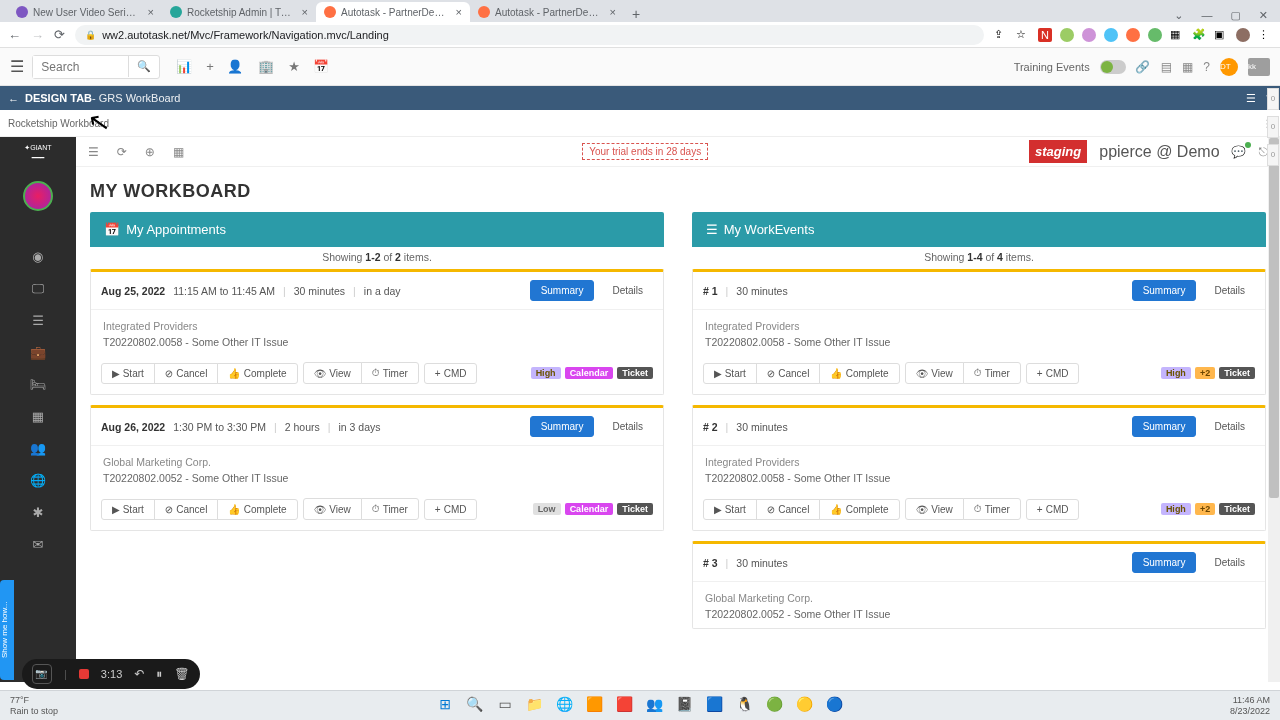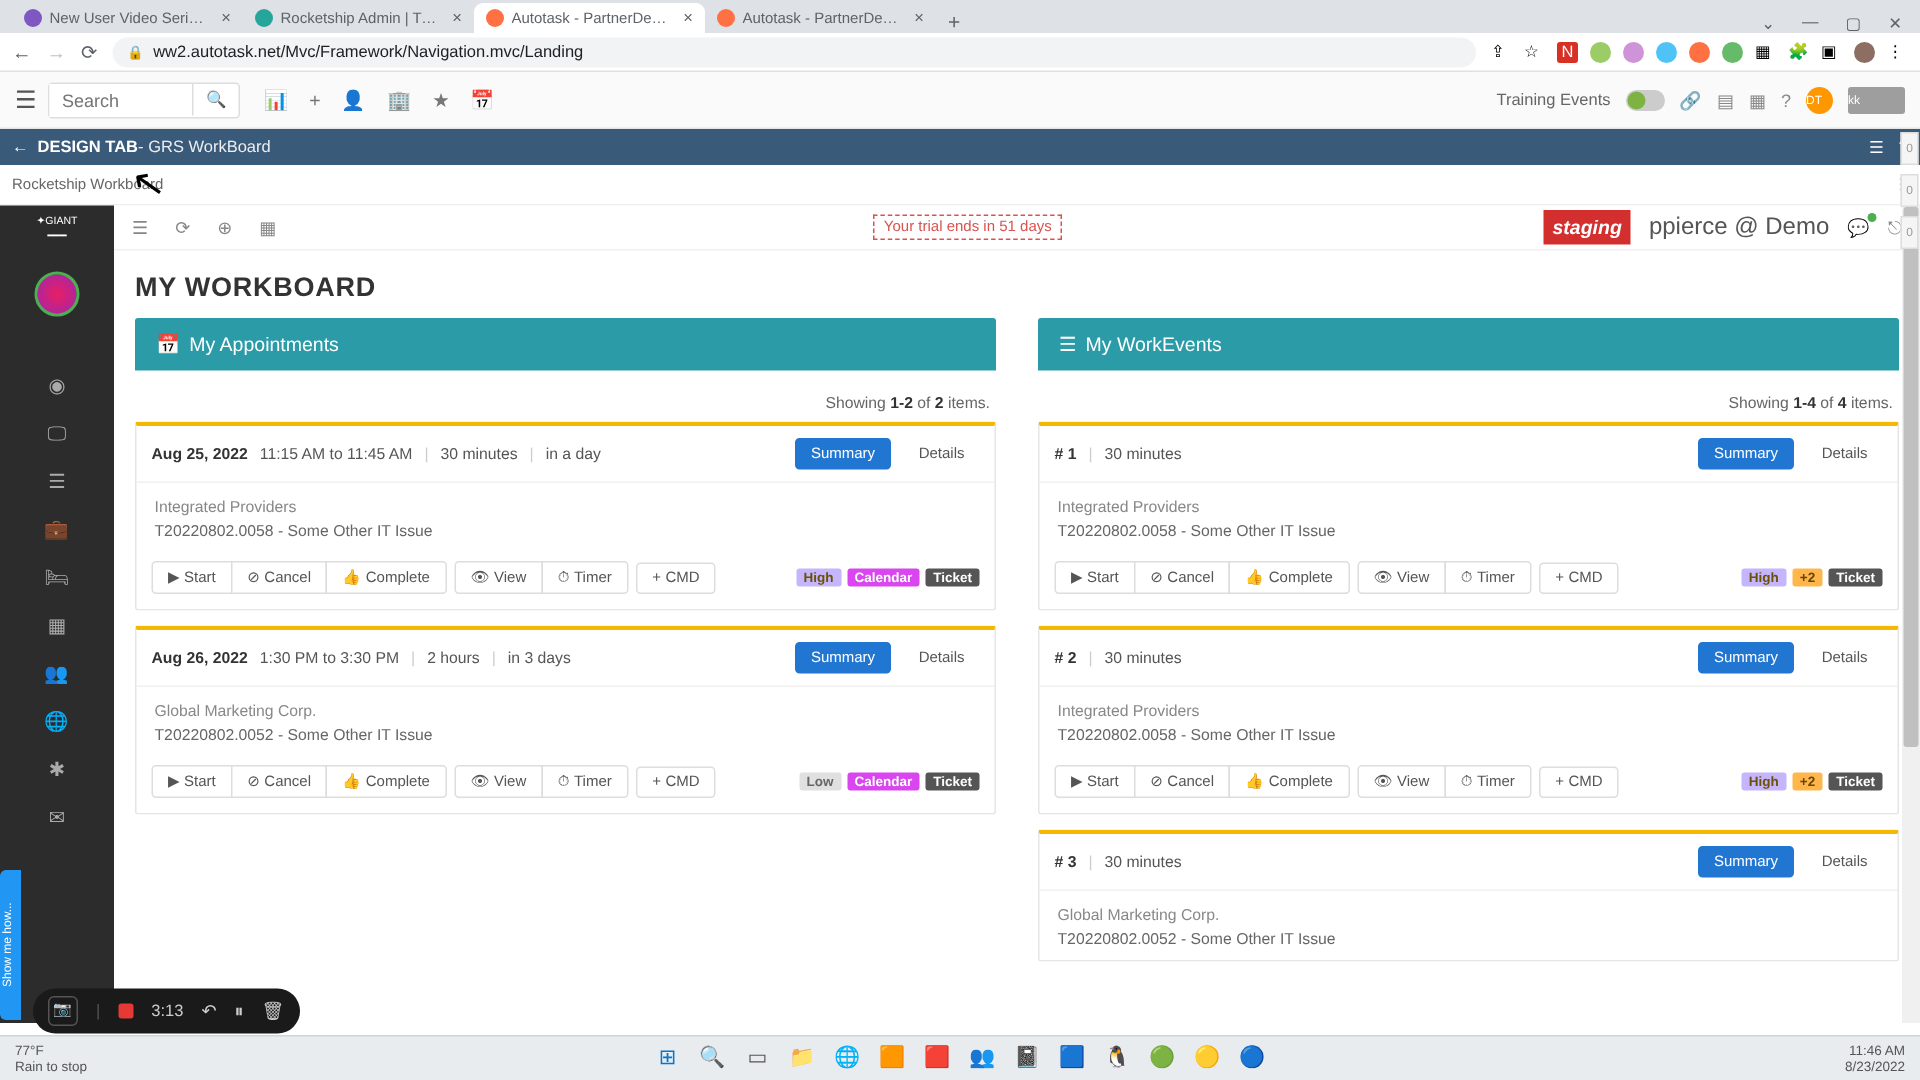--- a/index.html
+++ b/index.html
@@ -28,21 +28,21 @@
 .at-hamburger{font-size:16px;color:#555}
 .at-search{display:flex;align-items:center;border:1px solid #ddd;border-radius:3px;background:#fff}
 .at-search input{border:none;padding:4px 8px;font-size:12px;width:95px;outline:none;color:#888}
 .at-search .sbtn{padding:4px 8px;border-left:1px solid #ddd;color:#888;font-size:11px}
 .at-ticons{display:flex;gap:14px;color:#777;font-size:13px;margin-left:8px}
 .at-right{margin-left:auto;display:flex;align-items:center;gap:10px;font-size:11px;color:#666}
 .at-toggle{width:26px;height:14px;background:#ccc;border-radius:7px;position:relative}
 .at-toggle:after{content:"";position:absolute;left:1px;top:1px;width:12px;height:12px;background:#7cb342;border-radius:50%}
 .at-ico{color:#888;font-size:12px}
 .at-avatar{width:18px;height:18px;border-radius:50%;background:#ff9800;color:#fff;font-size:8px;line-height:18px}
-.at-sq{width:38px;height:18px;background:#9e9e9e;color:#fff;font-size:8px;text-align:left;line-height:18px;border-radius:2px}
+.at-sq{width:22px;height:18px;background:#9e9e9e;color:#fff;font-size:8px;text-align:left;line-height:18px;border-radius:2px}
 
 
 .design-bar{height:24px;background:#3a5a7a;color:#fff;display:flex;align-items:center;padding:0 8px;font-size:11px}
 .design-bar .back{margin-right:6px}
 .design-bar .bold{font-weight:700}
 .design-bar .light{font-weight:400;opacity:.9}
 .design-bar .r-icons{margin-left:auto;display:flex;gap:10px}
 
 
 .crumb-bar{height:27px;background:#fff;border-bottom:1px solid #eee;padding:2px 8px;font-size:10px;color:#666;display:flex;align-items:center}
@@ -67,21 +67,21 @@
 .app-toolbar .staging{background:#d32f2f;color:#fff;padding:4px 6px;font-size:13px;font-weight:700;font-style:italic}
 .app-toolbar .user{font-size:16px;color:#555}
 .app-toolbar .rico{color:#888;font-size:12px;position:relative}
 .app-toolbar .rico .dot{position:absolute;top:-3px;right:-4px;width:6px;height:6px;background:#4caf50;border-radius:50%}
 
 .page-title{padding:14px 14px 10px;font-size:18px;font-weight:800;color:#333;letter-spacing:.5px}
 
 .board{display:flex;gap:28px;padding:0 14px 14px;height:448px;overflow:hidden}
 .col{flex:1;display:flex;flex-direction:column}
 .panel-head{background:#2b9ba8;color:#fff;padding:10px 14px;font-size:13px;border-radius:2px 2px 0 0;display:flex;align-items:center;gap:6px}
-.showing{text-align:right;font-size:10.5px;color:#666;padding:16px 4px 6px}
+.showing{text-align:center;font-size:10.5px;color:#666;padding:4px 4px 6px}
 .showing b{color:#333}
 
 .card{border:1px solid #e5e5e5;border-top:3px solid #f5b800;border-radius:2px;margin-bottom:10px;background:#fff}
 .card-head{display:flex;align-items:center;padding:8px 10px;font-size:10.5px;color:#555;gap:8px;border-bottom:1px solid #f0f0f0}
 .card-head .sep{color:#ccc}
 .card-head b{color:#333;font-weight:700}
 .card-head .sp{flex:1}
 .btn{padding:4px 10px;border-radius:3px;font-size:10px;border:1px solid #ddd;background:#fff;color:#555;cursor:pointer;display:inline-flex;align-items:center;gap:3px}
 .btn.primary{background:#2176d2;border-color:#2176d2;color:#fff}
 .card-body{padding:10px 12px 8px;font-size:10.5px;color:#666}
@@ -241,21 +241,21 @@
   <div class="main">
     <div class="main-scrollbar">
         <div class="thumb"></div>
       </div>
 
     <div class="app-toolbar">
       <span class="tico">☰</span>
       <span class="tico">⟳</span>
       <span class="tico">⊕</span>
       <span class="tico">▦</span>
-      <span class="trial">Your trial ends in 51 days</span>
+      <span class="trial">Your trial ends in 28 days</span>
       <div class="right">
         <span class="staging">staging</span>
         <span class="user">ppierce @ Demo</span>
         <span class="rico">💬<span class="dot"></span></span>
         <span class="rico">⎋</span>
       </div>
     </div>
 
     <div class="page-title">MY WORKBOARD</div>
 

